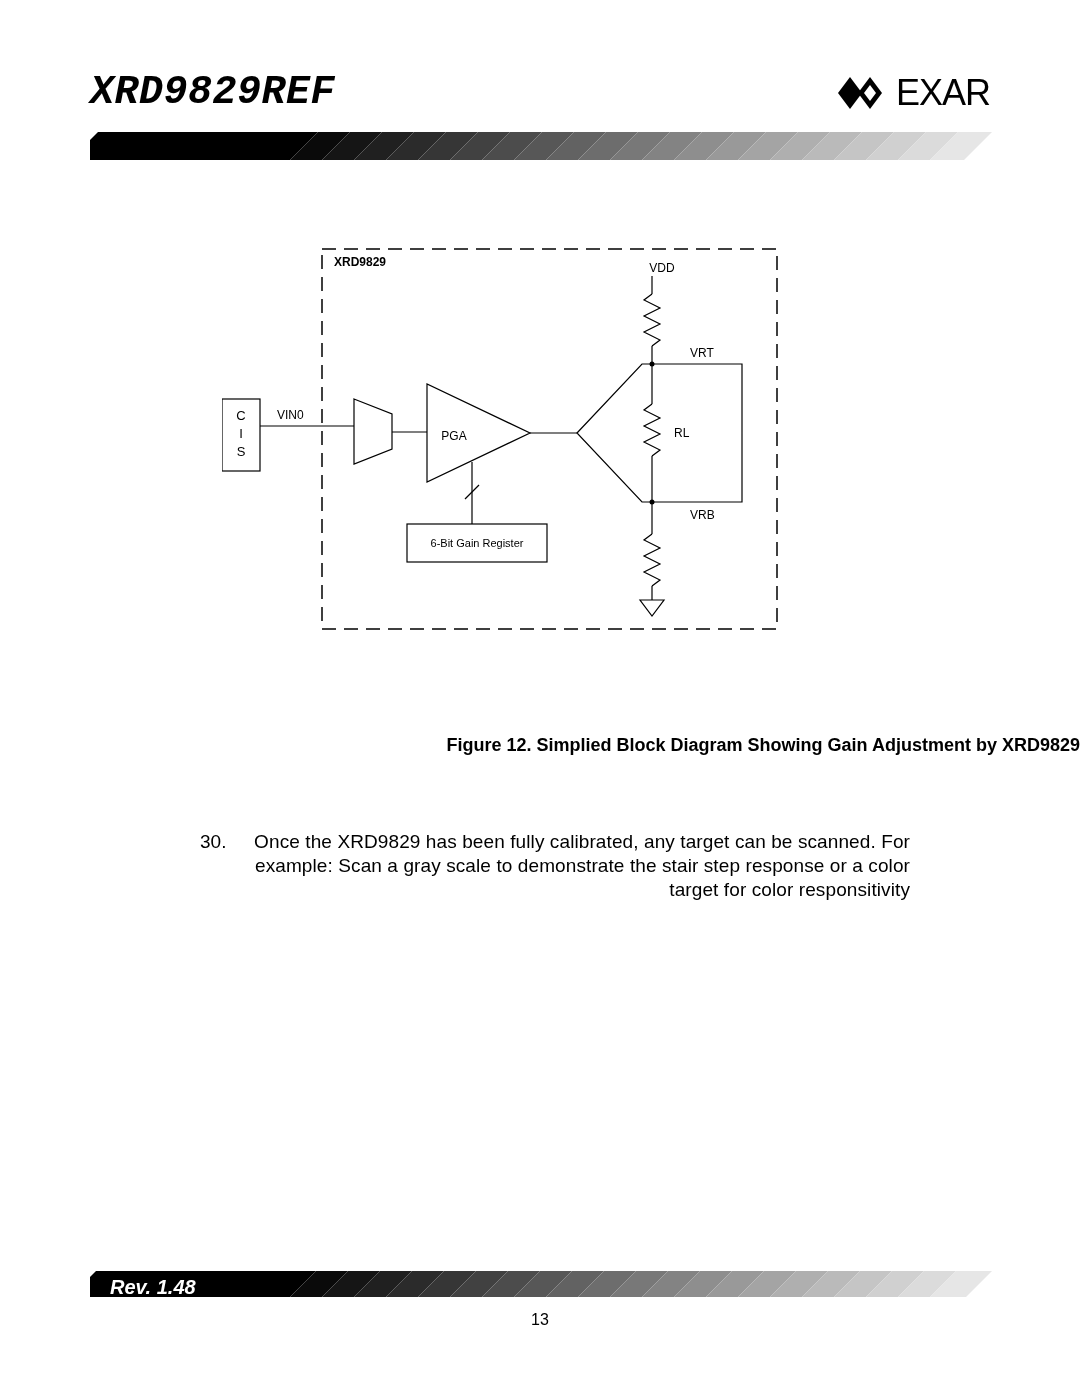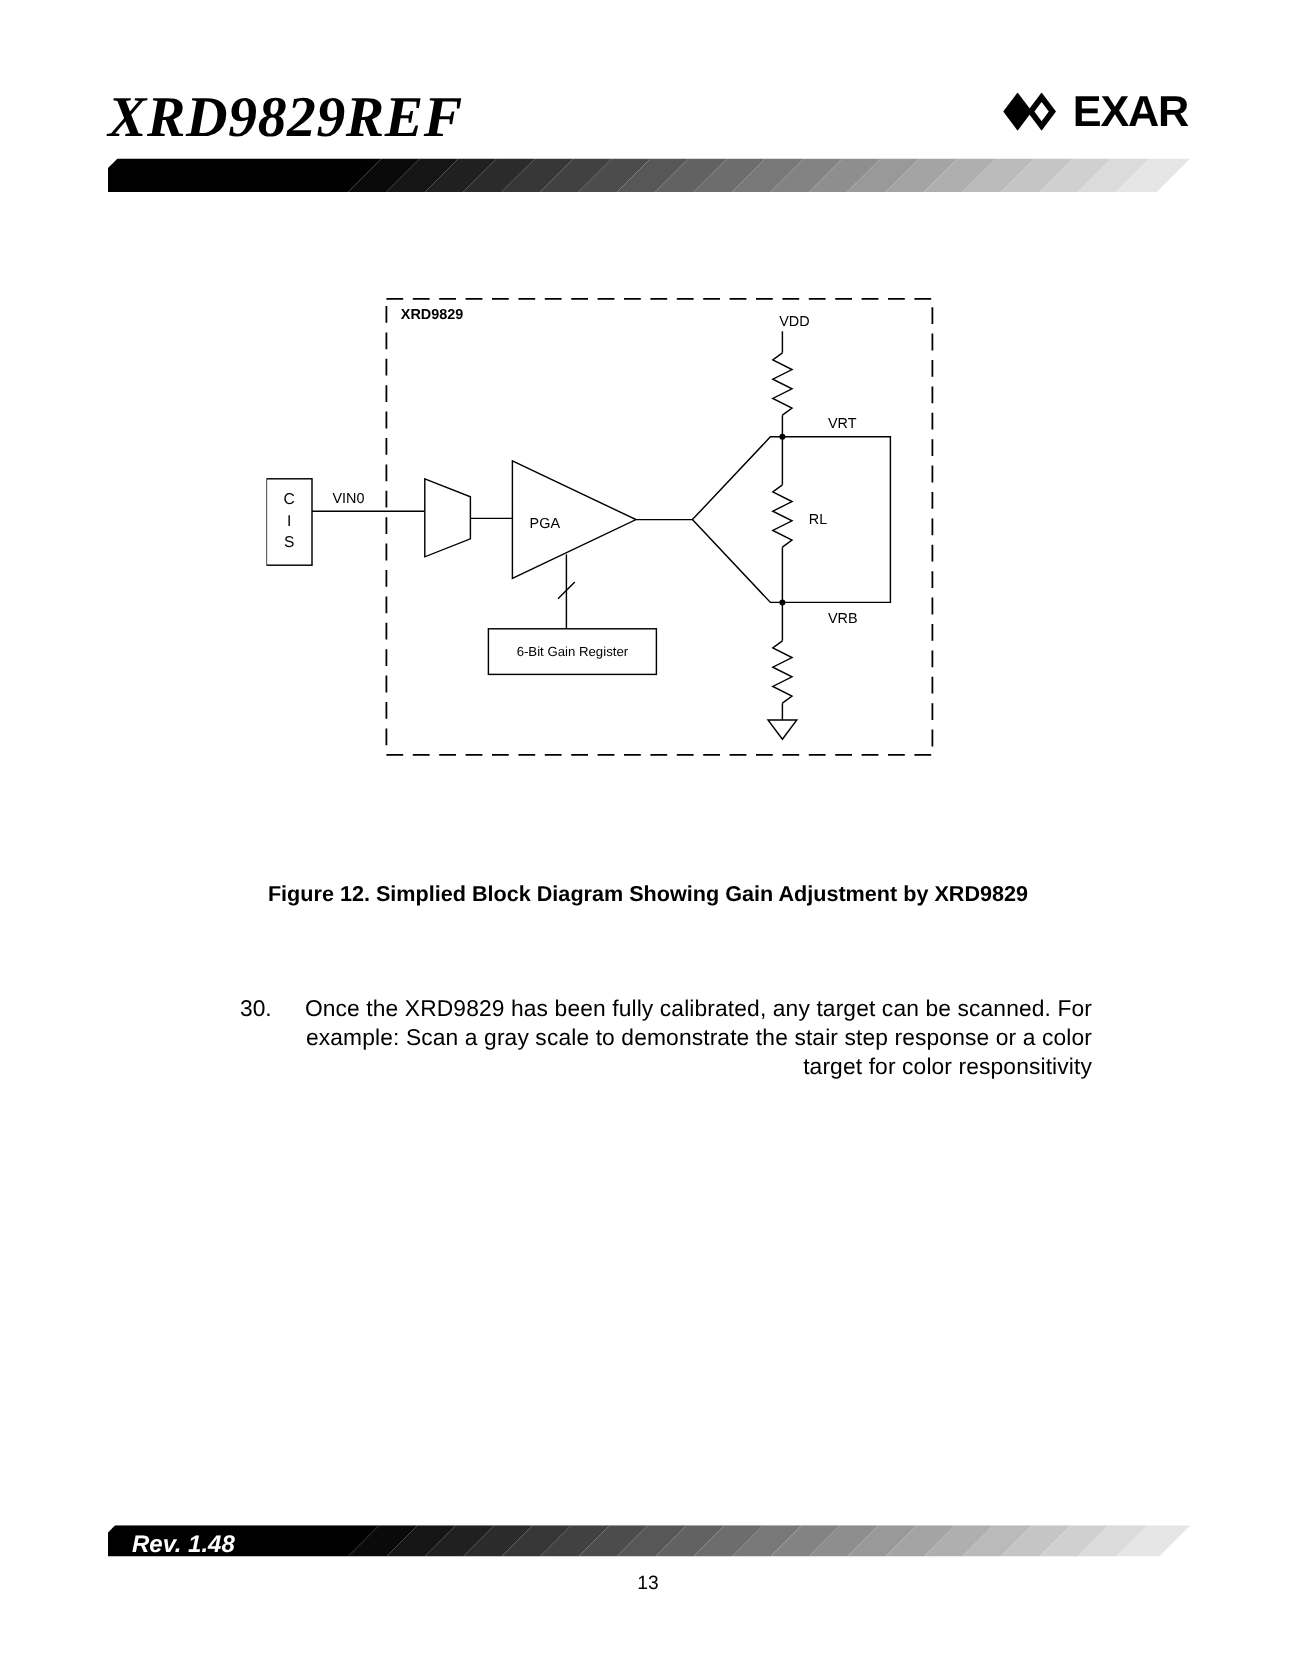--- a/index.html
+++ b/index.html
@@ -1,28 +1,28 @@
 <!DOCTYPE html>
 <html><head>
 <meta charset="utf-8">
 <style>
   html,body{margin:0;padding:0;background:#fff;font-family:Arial,Helvetica,sans-serif;color:#000}
   .page{width:1080px;height:1397px;position:relative;margin:0 auto;background:#fff}
   .header{position:absolute;left:90px;right:90px;top:70px}
-  .title{font-size:48px;font-weight:900;font-style:italic;letter-spacing:0.5px;font-family:Liberation Serif, serif}
-  .logo{position:absolute;right:0;top:2px;font-size:36px;font-weight:700;letter-spacing:-1px;display:flex;align-items:center;gap:8px}
+  .title{font-size:40px;font-weight:900;font-style:italic;letter-spacing:0.5px;font-family:Liberation Mono, monospace}
+  .logo{position:absolute;right:0;top:2px;font-size:36px;font-weight:400;letter-spacing:-1px;display:flex;align-items:center;gap:8px}
   .logo-mark{display:flex;gap:0}
   .logo-mark svg{display:block}
   .stripe-top{position:absolute;left:90px;right:88px;top:132px;height:28px}
   .stripe-bot{position:absolute;left:90px;right:88px;bottom:100px;height:26px}
   .rev{position:absolute;left:110px;bottom:98px;color:#fff;font-style:italic;font-weight:700;font-size:20px;z-index:3}
   .pagenum{position:absolute;left:50%;transform:translateX(-50%);bottom:68px;font-size:16px}
   .figure{position:absolute;left:222px;top:244px;width:560px;height:400px}
   .figure svg{display:block}
-  .fig-caption{position:absolute;left:0;right:0;top:735px;text-align:center;font-weight:700;font-size:18px}
+  .fig-caption{position:absolute;left:0;right:0;top:735px;text-align:right;font-weight:700;font-size:18px}
   .body-text{position:absolute;left:200px;top:830px;width:720px;font-size:19px;line-height:1.25}
   .body-text .num{display:inline-block;width:30px;vertical-align:top}
   .body-text .para{display:inline-block;width:680px;vertical-align:top;text-align:right;letter-spacing:0.1px}
 </style>
 </head>
 <body>
 
 <div class="page">
 
   <div class="header">

